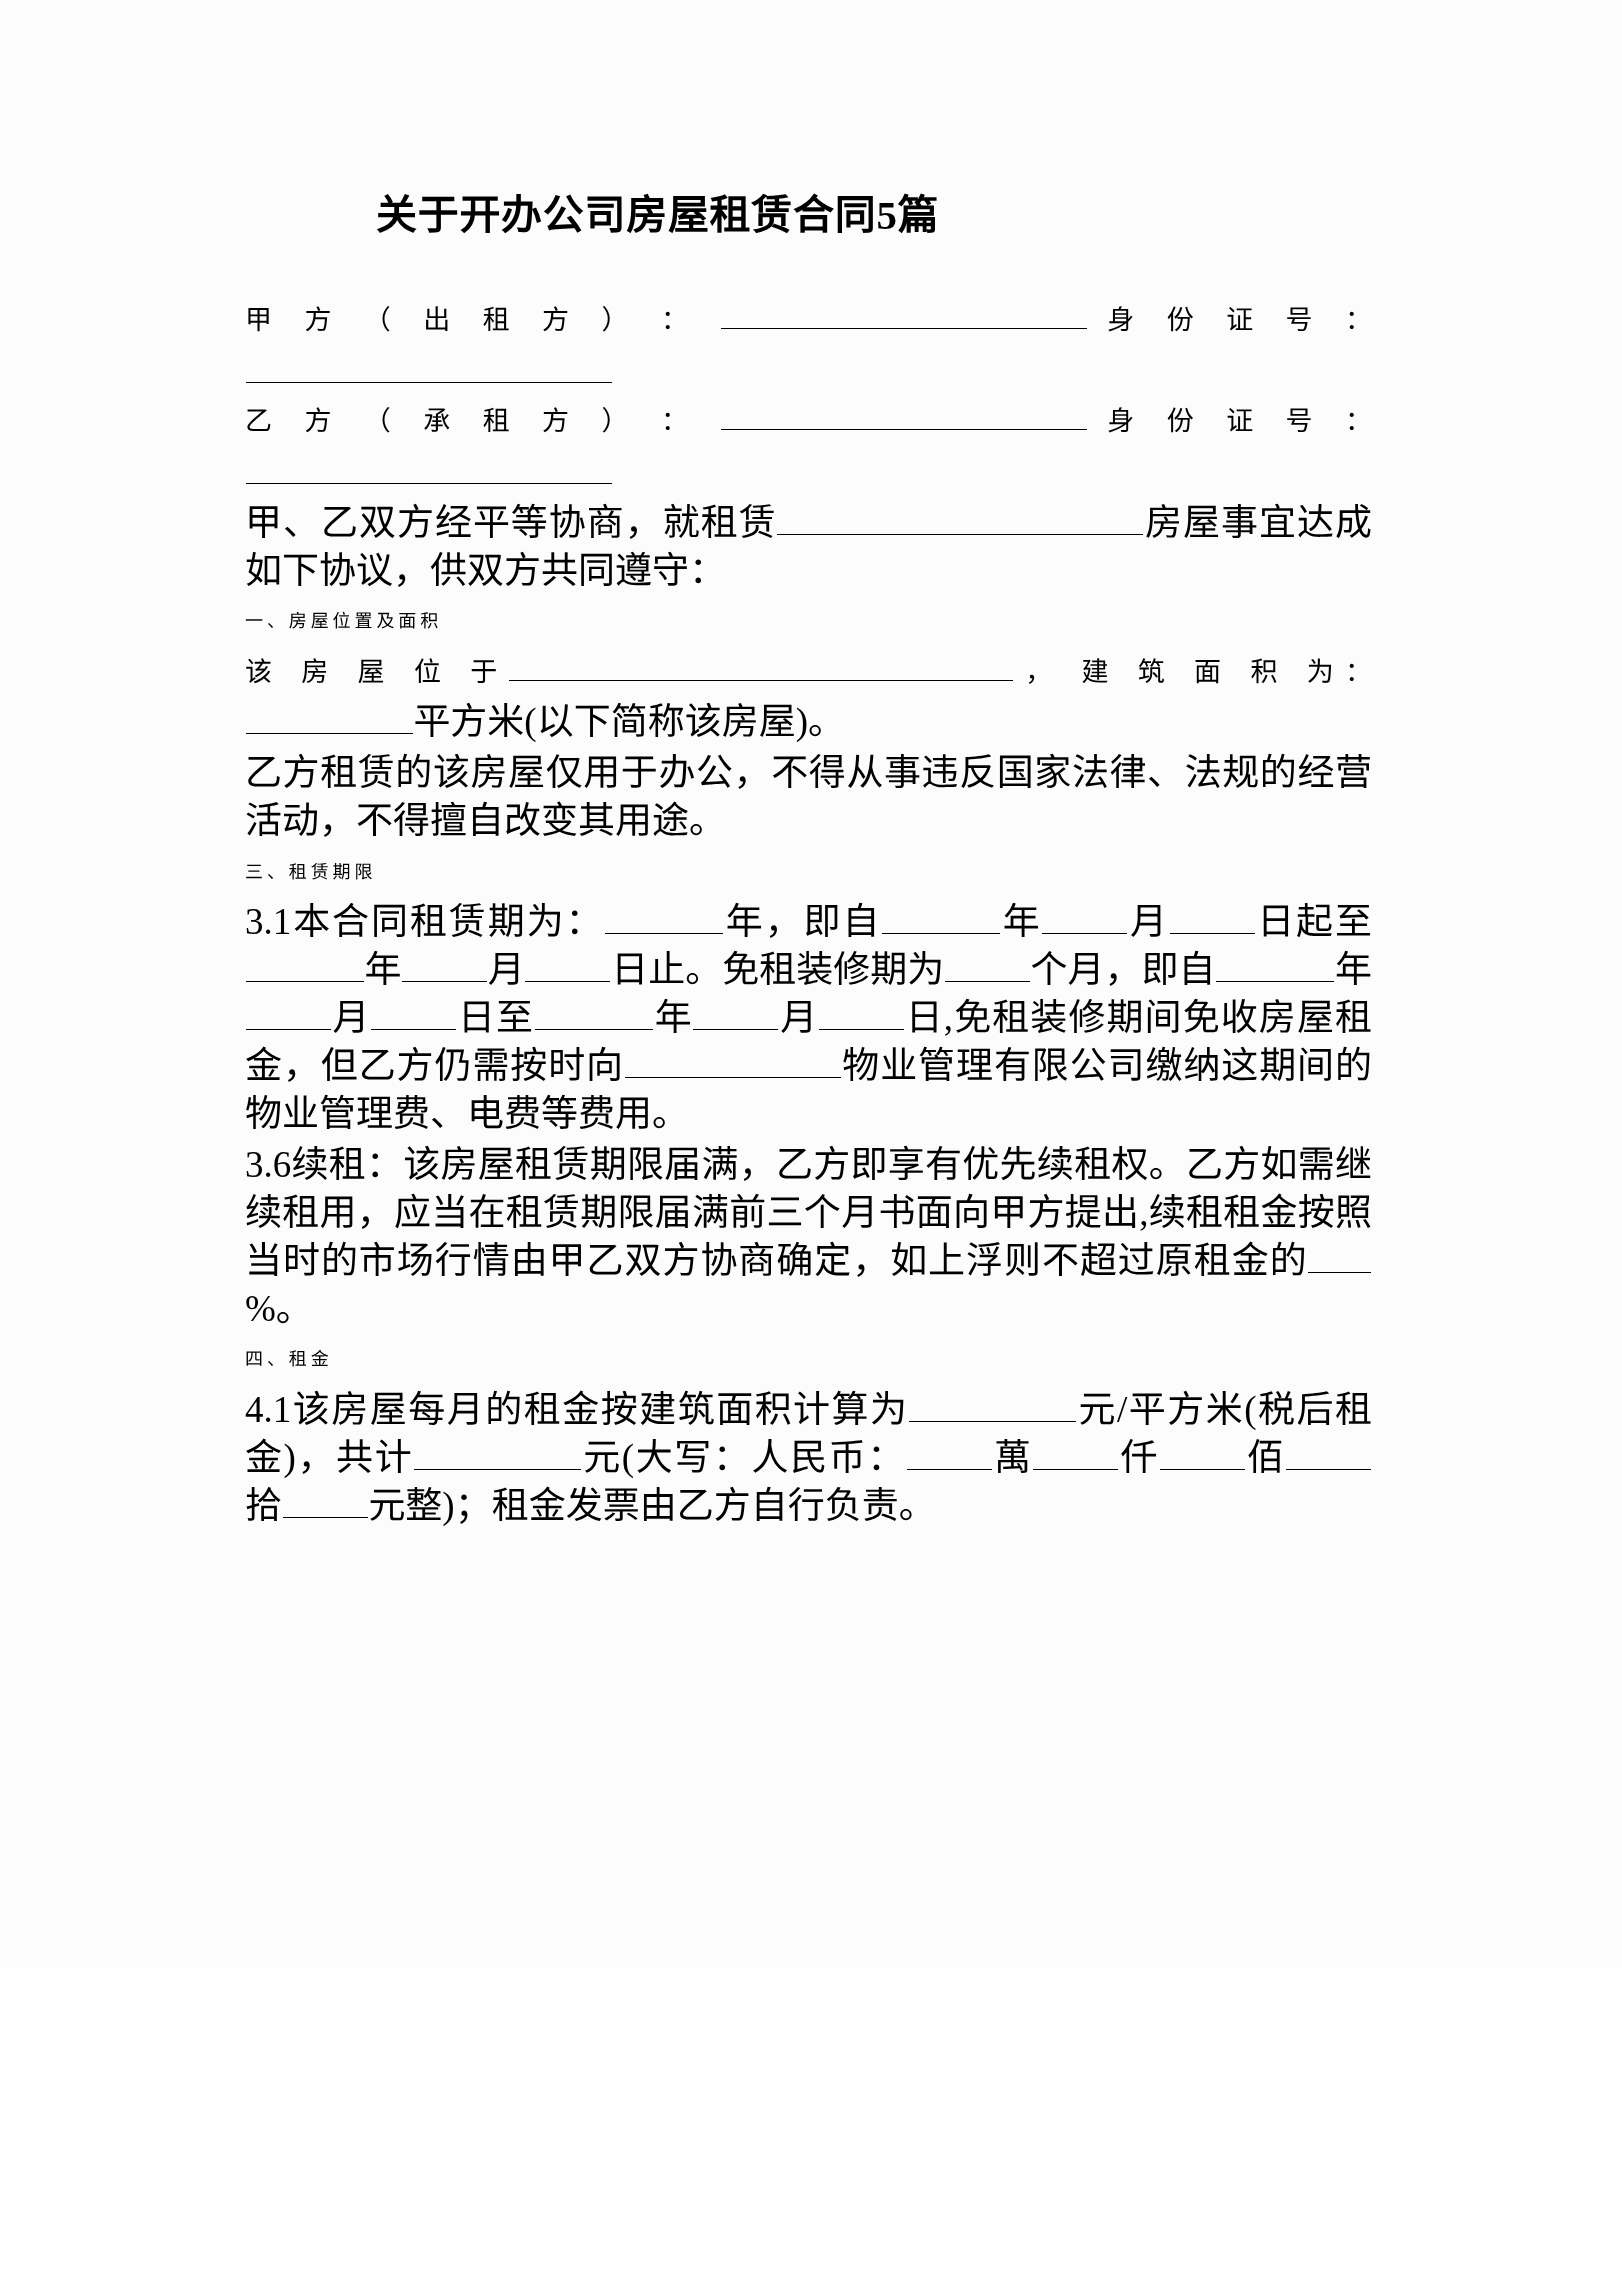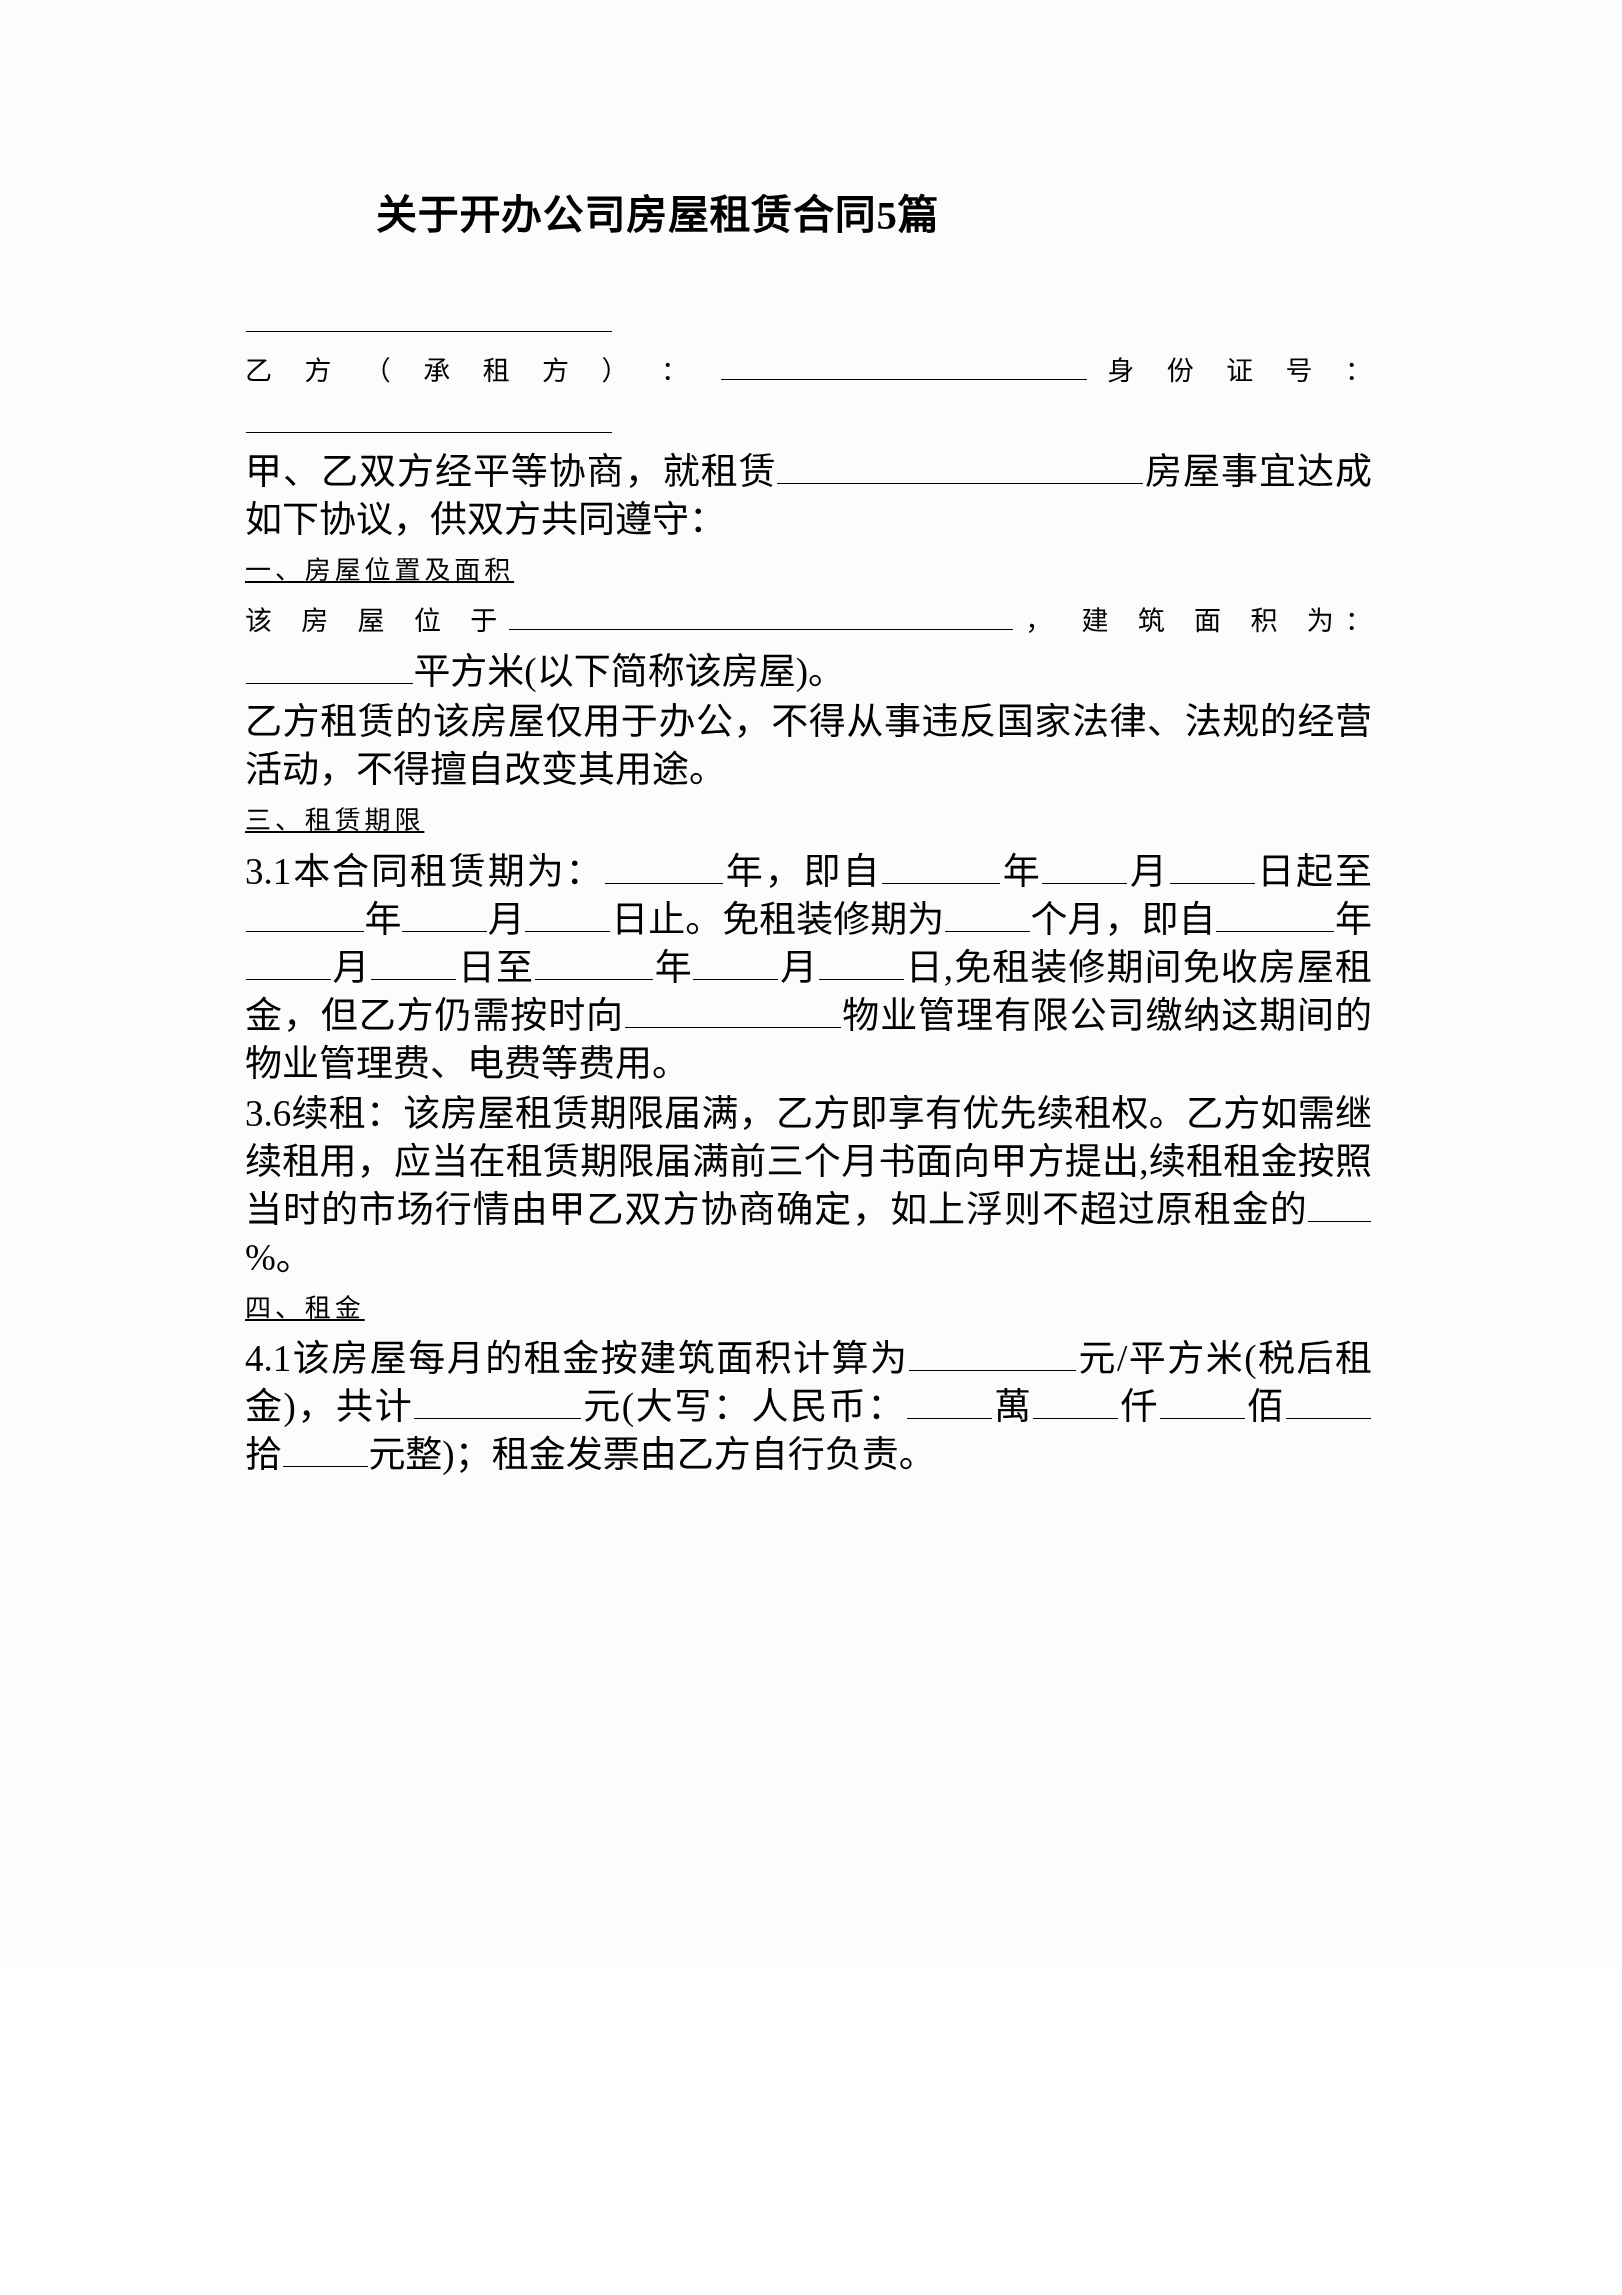--- a/index.html
+++ b/index.html
@@ -53,25 +53,24 @@
   
   .party-line {
     font-size: 27px;
     line-height: 48px;
     margin: 0 0 2.6px 0;
     text-align: justify;
     text-align-last: justify;
     word-break: break-all;
   }
   .heading {
-    font-size: 26px;
+    font-size: 18px;
     line-height: 48px;
     margin: 0 0 2.6px 0;
     letter-spacing: 3.9px;
-    text-decoration: underline;
   }
 
   
   .blank {
     display: inline-block;
     border-bottom: 1.3px solid #000;
     vertical-align: baseline;
     height: 25px;
     margin: 0 0.7px;
   }
@@ -84,20 +83,25 @@
   .b-wide{ width: 504px; }
 </style>
 </head>
 <body>
 
 <div class="page">
   <div class="content">
 
     <h1 class="doc-title">关于开办公司房屋租赁合同5篇</h1>
 
+    <p class="party-line">
+      <span>甲 方 （ 出 租 方 ） ：</span>
+      <span class="blank b-full"></span>
+      <span>身 份 证 号 ：</span>
+    </p>
     <p class="para">
       <span class="blank b-full"></span>
     </p>
 
     <p class="party-line">
       <span>乙 方 （ 承 租 方 ） ：</span>
       <span class="blank b-full"></span>
       <span>身 份 证 号 ：</span>
     </p>
     <p class="para">

